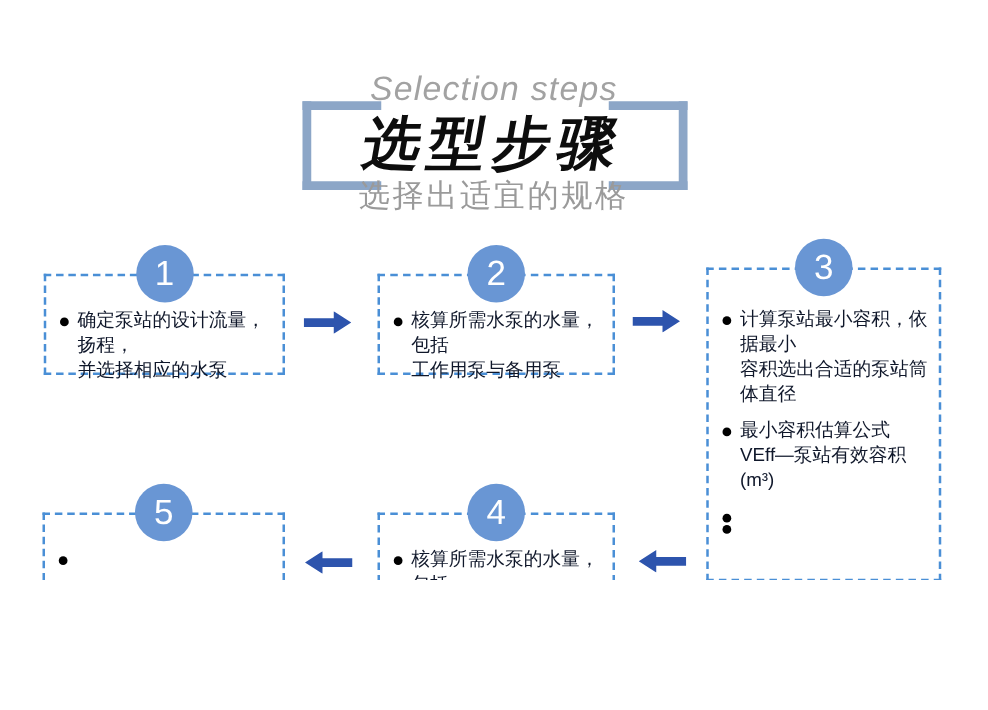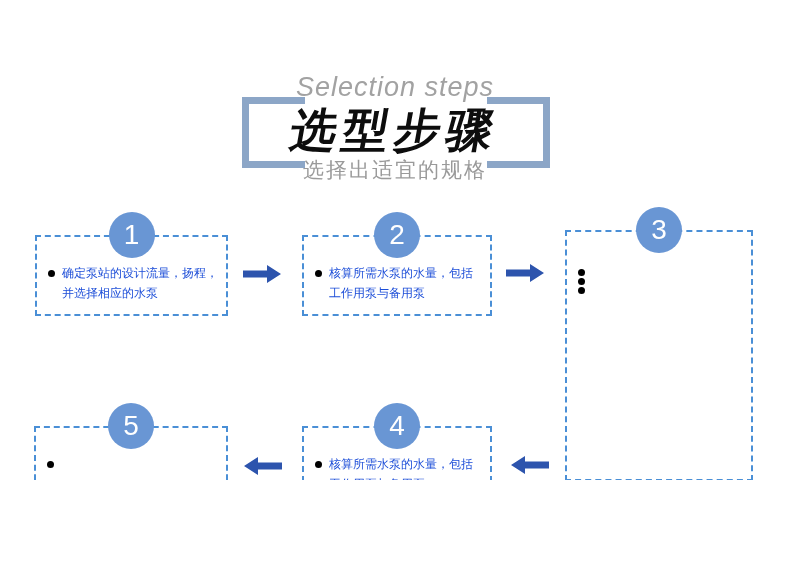--- a/index.html
+++ b/index.html
@@ -7,21 +7,20 @@
   body {
     font-family: "Liberation Sans", "DejaVu Sans", sans-serif;
     color: #111;
   }
   .canvas {
     position: relative;
     width: 790px;
     height: 464px;
     background: #ffffff;
     overflow: hidden;
-    margin-top: 16px;
   }
 
   
   .title-en {
     position: absolute;
     left: 0; right: 0; top: 56px;
     text-align: center;
     font-size: 27px;
     font-style: italic;
     color: #a2a2a2;
@@ -34,21 +33,21 @@
     font-size: 46px;
     font-weight: 800;
     letter-spacing: 6px;
     color: #0d0d0d;
     transform: skewX(-10deg);
   }
   .subtitle {
     position: absolute;
     left: 0; right: 0; top: 140px;
     text-align: center;
-    font-size: 21px;
+    font-size: 25px;
     color: #9a9a9a;
     letter-spacing: 2px;
   }
   .bracket {
     position: absolute;
     top: 81px;
     width: 63px;
     height: 71px;
     border: 7px solid #8ca6c7;
   }
@@ -95,23 +94,23 @@
   .dot::before {
     content: "";
     position: absolute;
     left: 2px; top: 7px;
     width: 7px; height: 7px;
     border-radius: 50%;
     background: #000;
   }
   .bullet-text {
     white-space: pre-line;
-    font-size: 12px;
+    font-size: 15px;
     line-height: 20px;
-    color: #1d4ed8;
+    color: #0f172a;
   }
 
   #box1 { left: 35px;  top: 219px; width: 193px; height: 81px;  }
   #box2 { left: 302px; top: 219px; width: 190px; height: 81px;  }
   #box3 { left: 565px; top: 214px; width: 188px; height: 251px; }
   #box4 { left: 302px; top: 410px; width: 190px; height: 76px;  }
   #box5 { left: 34px;  top: 410px; width: 194px; height: 93px;  }
 
   
   .arrow { position: absolute; }
@@ -154,20 +153,27 @@
 工作用泵与备用泵</span>
       </li>
     </ul>
   </div>
 
   <div class="step-box tall" id="box3">
     <div class="step-circle">3</div>
     <ul class="bullets">
       <li>
         <span class="dot"></span>
+        <span class="bullet-text">计算泵站最小容积，依据最小
+容积选出合适的泵站筒体直径</span>
+      </li>
+      <li>
+        <span class="dot"></span>
+        <span class="bullet-text">最小容积估算公式
+VEff—泵站有效容积 (m³)</span>
       </li>
       <li>
         <span class="dot"></span>
       </li>
       <li>
         <span class="dot"></span>
       </li>
     </ul>
   </div>
 

